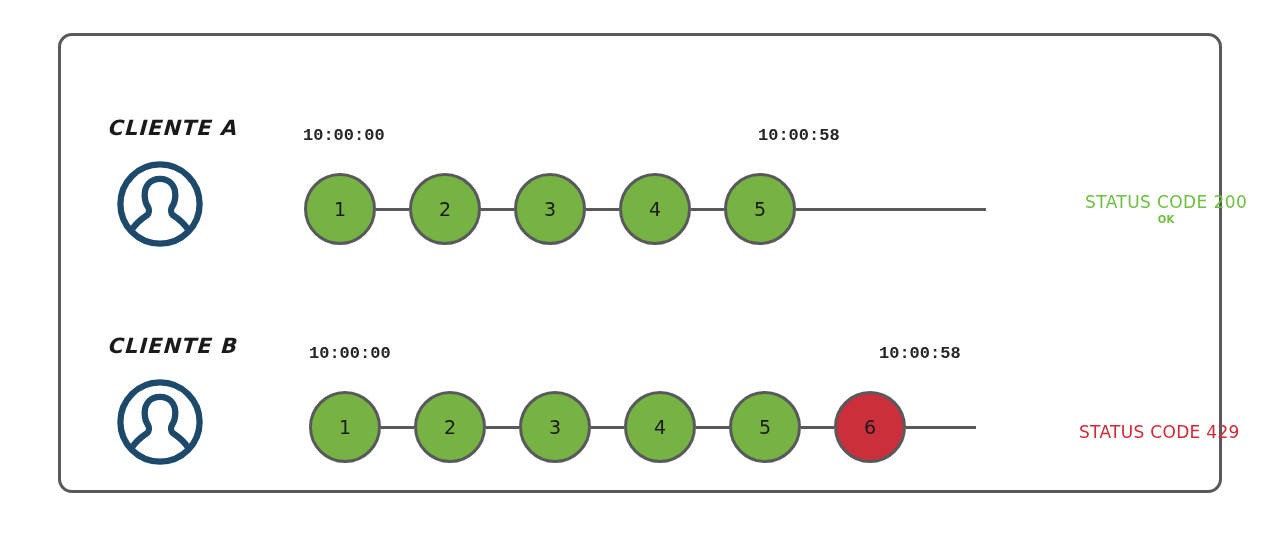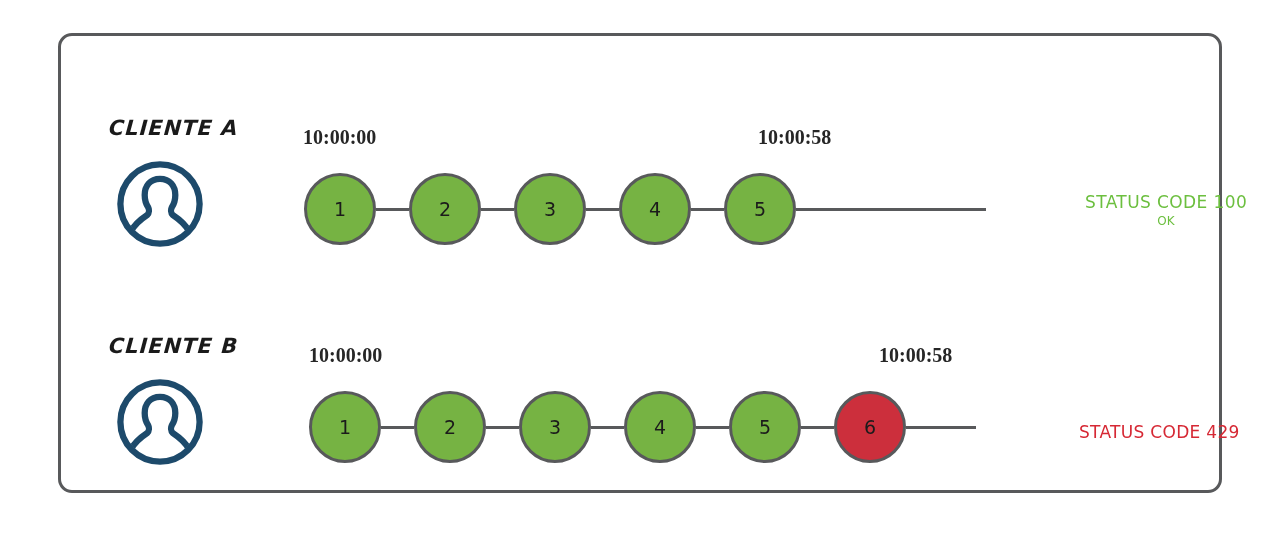--- a/index.html
+++ b/index.html
@@ -65,22 +65,22 @@
     left: 54px;
     top: 83px;
     width: 90px;
     height: 90px;
   }
   .avatar svg { display: block; }
 
   
   .timestamp {
     position: absolute;
-    font-family: Liberation Serif, serif;
-    font-size: 20px;
+    font-family: Liberation Mono, monospace;
+    font-size: 17px;
     font-weight: bold;
     color: #262626;
     white-space: nowrap;
     letter-spacing: 0px;
   }
   .ts-a-start { left: 242px; top: 50px; }
   .ts-a-end   { left: 697px; top: 50px; }
   .ts-b-start { left: 248px; top: 50px; }
   .ts-b-end   { left: 818px; top: 50px; }
 
@@ -141,22 +141,23 @@
     text-align: center;
     font-family: "DejaVu Sans", sans-serif;
     white-space: nowrap;
     line-height: 1.28;
   }
   .status .line1 {
     font-size: 17px;
     letter-spacing: 0.4px;
   }
   .status .line2 {
-    font-size: 12px;
+    font-size: 10px;
     letter-spacing: 0.2px;
+    font-weight: bold;
   }
   .status-ok   { left: 1024px; top: 116px; color: #6cbf3f; }
   .status-fail { left: 1018px; top: 128px; color: #d62834; }
   .status-fail .line1 { letter-spacing: 0.3px; }
   .status-fail .line2 { font-style: italic; }
 </style>
 </head>
 <body>
 
 <div id="canvas">
@@ -195,21 +196,21 @@
           <div class="node ok">3</div>
           <div class="connector"></div>
           <div class="node ok">4</div>
           <div class="connector"></div>
           <div class="node ok">5</div>
           <div class="tail tail-a"></div>
         </div>
       </div>
 
       <div class="status status-ok">
-        <div class="line1">STATUS CODE 100</div>
+        <div class="line1">STATUS CODE 200</div>
         <div class="line2">OK</div>
       </div>
 
     </div>
 
     <div class="row row-b">
 
       <div class="client-label">CLIENTE B</div>
 
       <div class="avatar">

